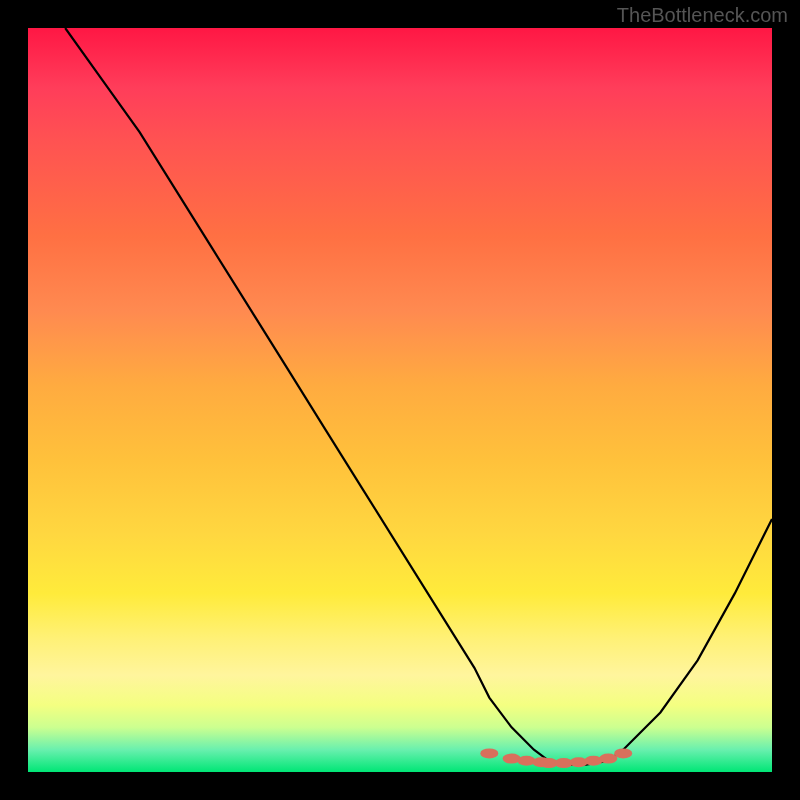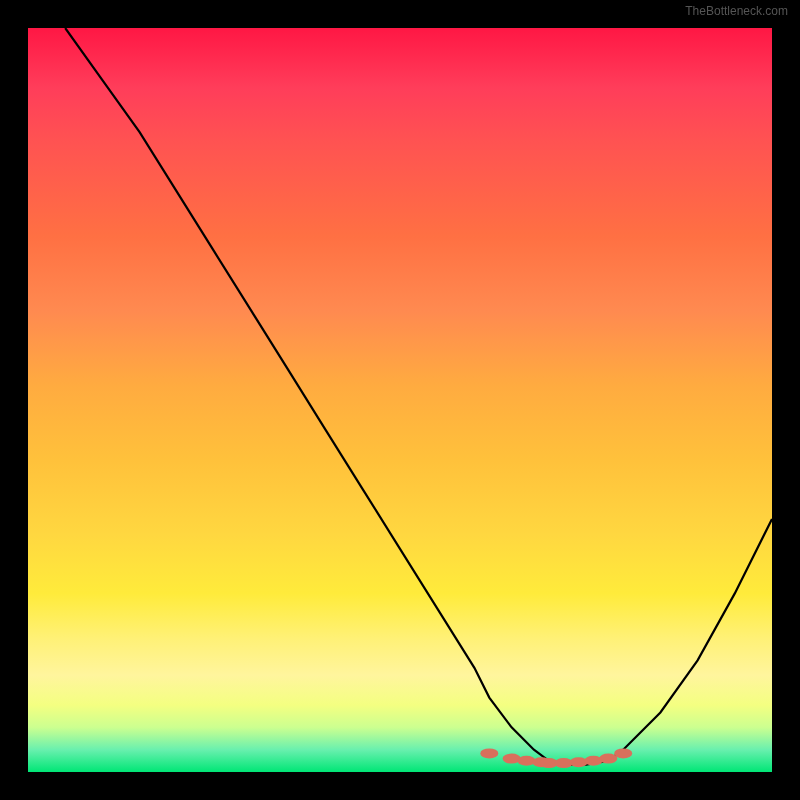--- a/index.html
+++ b/index.html
@@ -8,21 +8,21 @@
       width: 800px;
       height: 800px;
       position: relative;
       font-family: Arial, sans-serif;
     }
     .watermark {
       position: absolute;
       top: 4px;
       right: 12px;
       color: #555;
-      font-size: 12px;
+      font-size: 20px;
       font-weight: normal;
       z-index: 10;
     }
     .chart-area {
       position: absolute;
       top: 28px;
       left: 28px;
       right: 28px;
       bottom: 28px;
       overflow: hidden;

